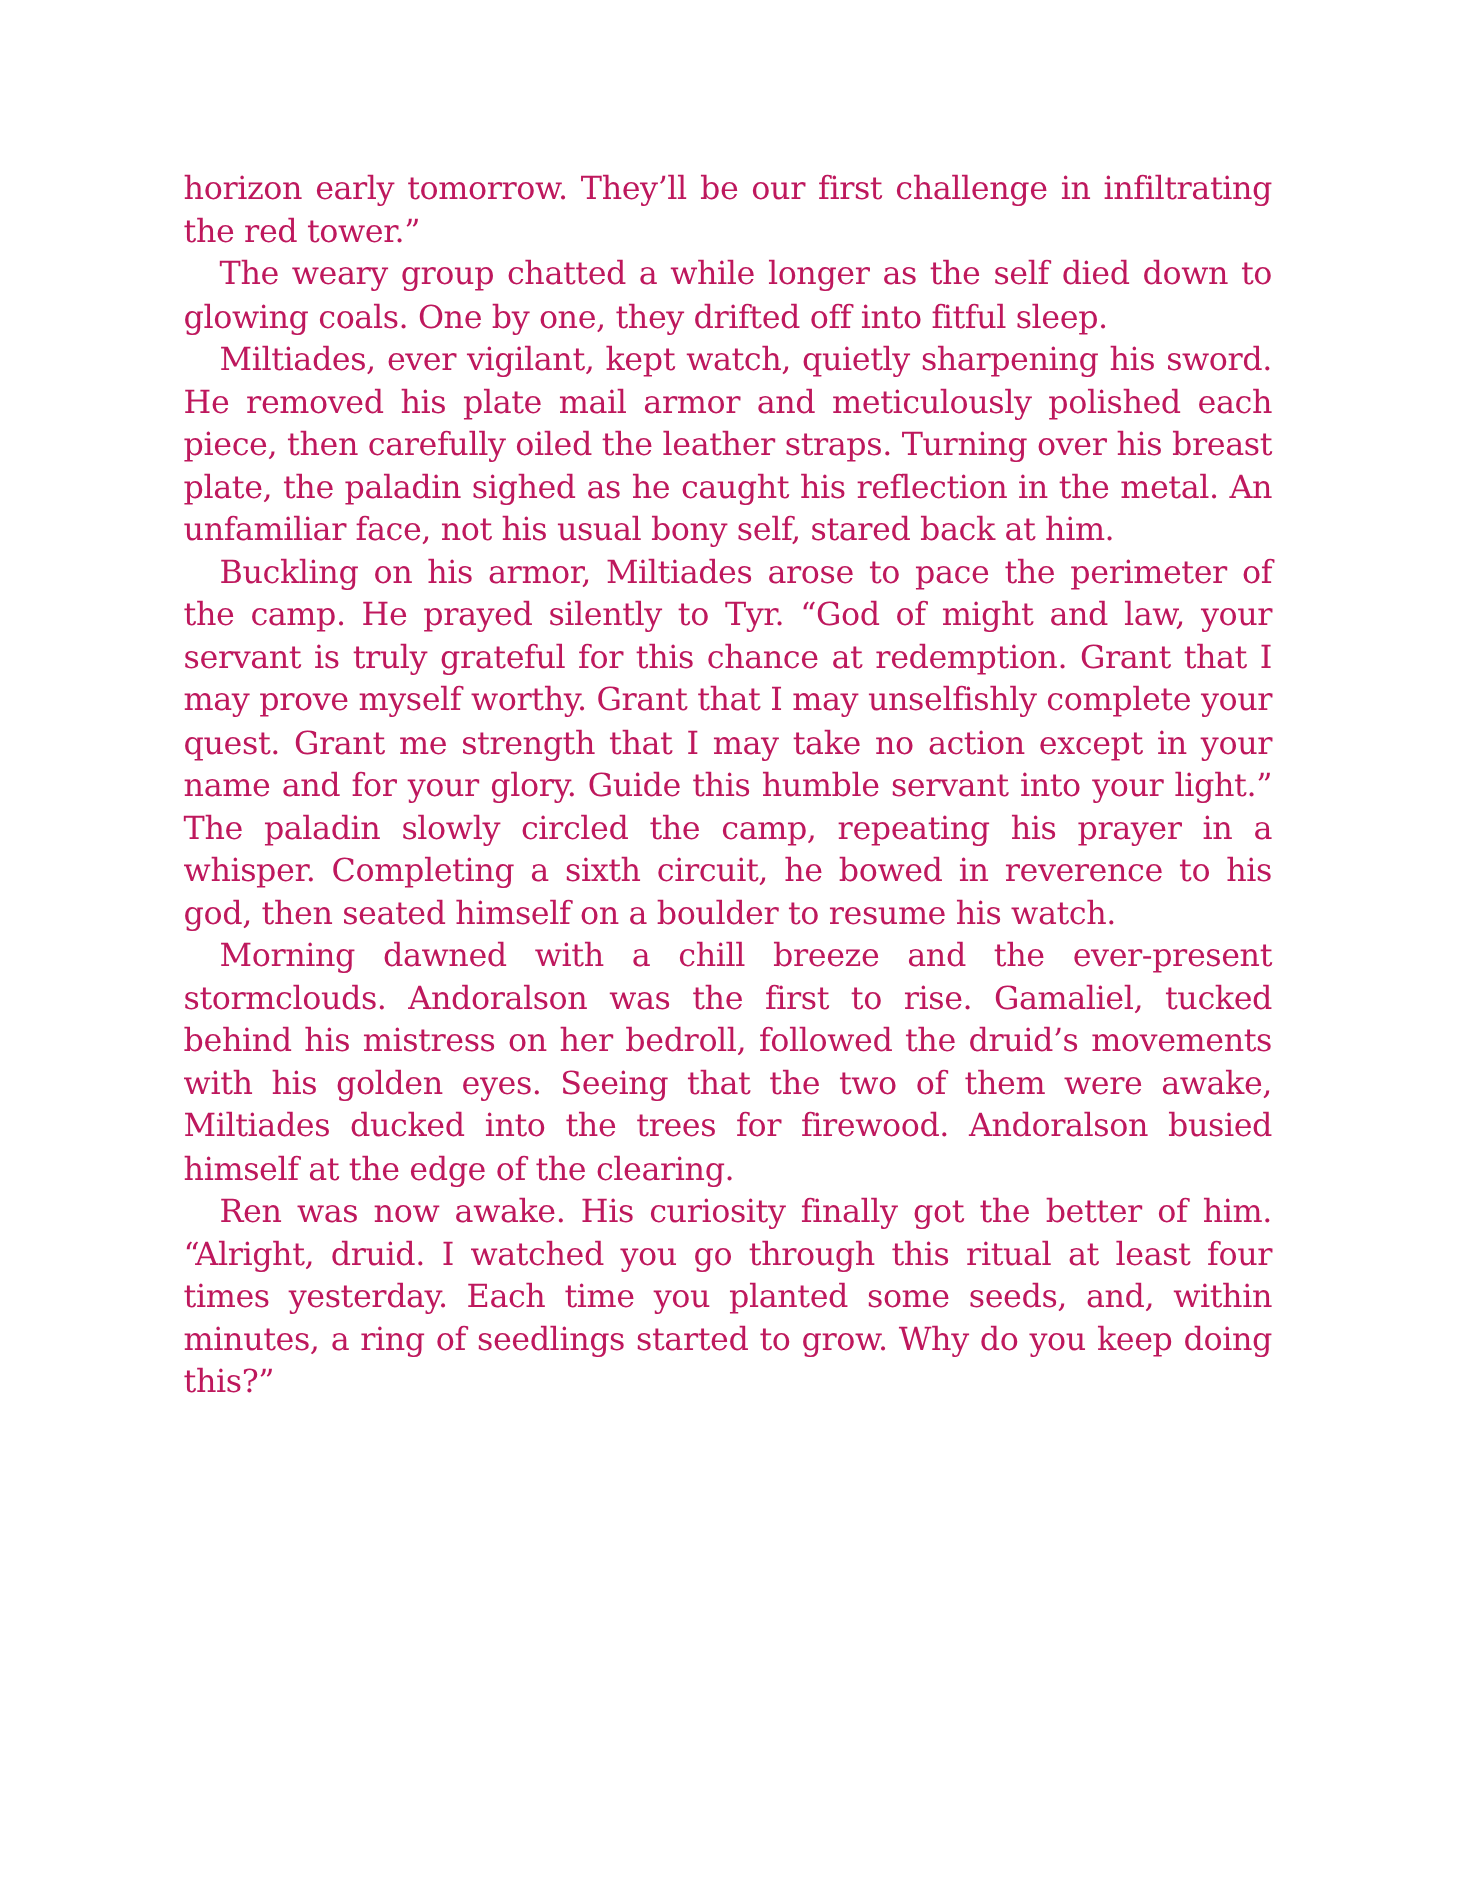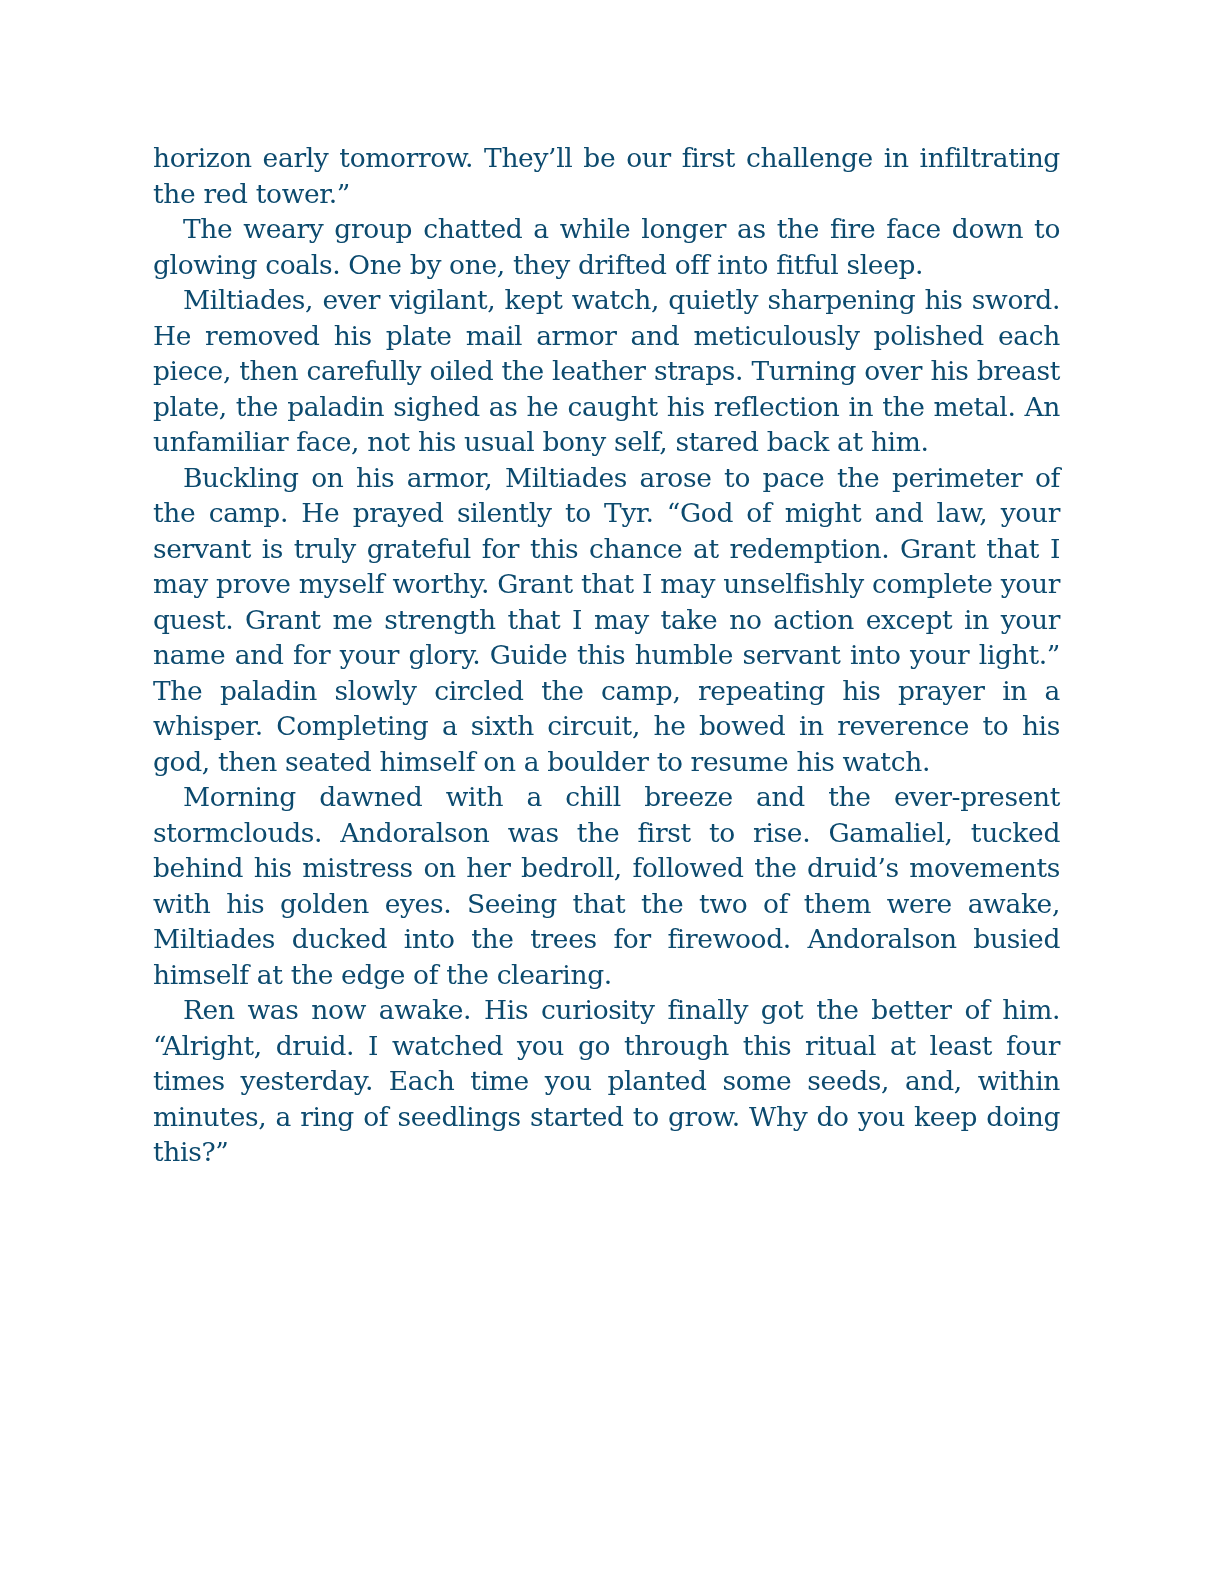--- a/index.html
+++ b/index.html
@@ -14,38 +14,38 @@
       overflow: hidden;
     }
     .page {
       position: absolute;
       left: 153px;
       top: 140px;
       width: 907px;
       font-family: "DejaVu Serif", "Liberation Serif", serif;
       font-size: 26.5px;
       line-height: 35.5px;
-      color: #0c4a6e;
+      color: #be185d;
       text-align: justify;
       letter-spacing: -0.35px;
       word-spacing: 0px;
     }
     .para {
       margin: 0;
       padding: 0;
       text-indent: 30px;
       hyphens: none;
     }
     .para.continued {
       text-indent: 0;
     }
   </style>
 </head>
 <body>
 
 <div class="page">
   <p class="para continued">horizon early tomorrow. They’ll be our first challenge in infiltrating the red tower.”</p>
-  <p class="para">The weary group chatted a while longer as the fire face down to glowing coals. One by one, they drifted off into fitful sleep.</p>
+  <p class="para">The weary group chatted a while longer as the self died down to glowing coals. One by one, they drifted off into fitful sleep.</p>
   <p class="para">Miltiades, ever vigilant, kept watch, quietly sharpening his sword. He removed his plate mail armor and meticulously polished each piece, then carefully oiled the leather straps. Turning over his breast plate, the paladin sighed as he caught his reflection in the metal. An unfamiliar face, not his usual bony self, stared back at him.</p>
   <p class="para">Buckling on his armor, Miltiades arose to pace the perimeter of the camp. He prayed silently to Tyr. “God of might and law, your servant is truly grateful for this chance at redemption. Grant that I may prove myself worthy. Grant that I may unselfishly complete your quest. Grant me strength that I may take no action except in your name and for your glory. Guide this humble servant into your light.” The paladin slowly circled the camp, repeating his prayer in a whisper. Completing a sixth circuit, he bowed in reverence to his god, then seated himself on a boulder to resume his watch.</p>
   <p class="para">Morning dawned with a chill breeze and the ever-present stormclouds. Andoralson was the first to rise. Gamaliel, tucked behind his mistress on her bedroll, followed the druid’s movements with his golden eyes. Seeing that the two of them were awake, Miltiades ducked into the trees for firewood. Andoralson busied himself at the edge of the clearing.</p>
   <p class="para">Ren was now awake. His curiosity finally got the better of him. “Alright, druid. I watched you go through this ritual at least four times yesterday. Each time you planted some seeds, and, within minutes, a ring of seedlings started to grow. Why do you keep doing this?”</p>
 </div>
 
 </body></html>

